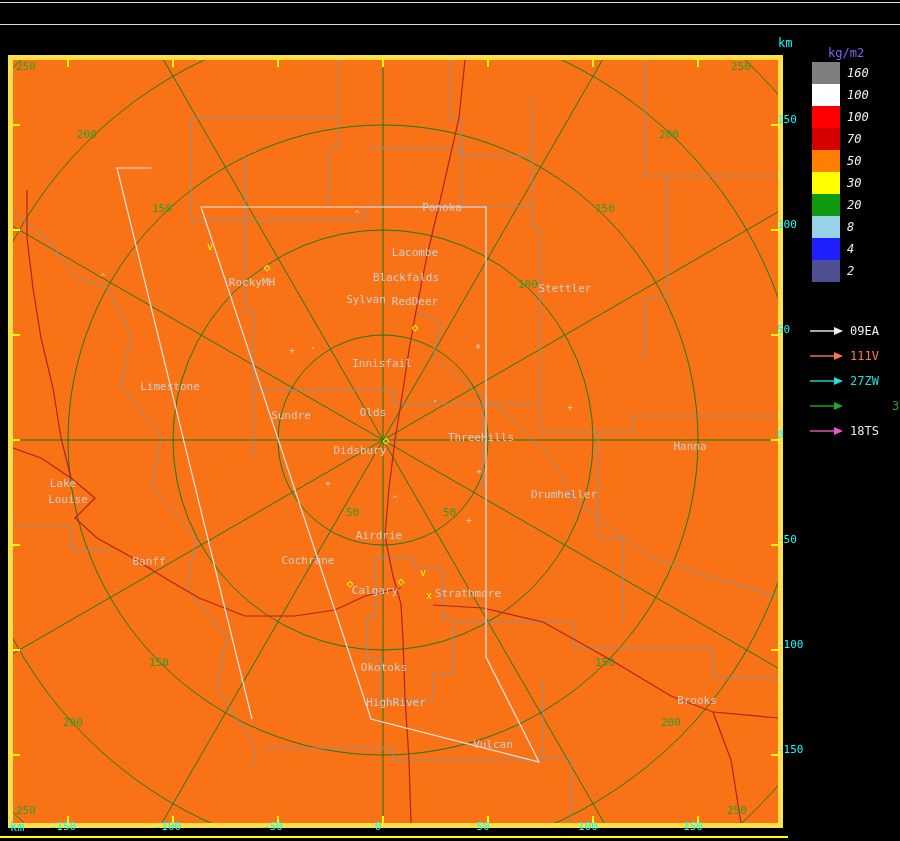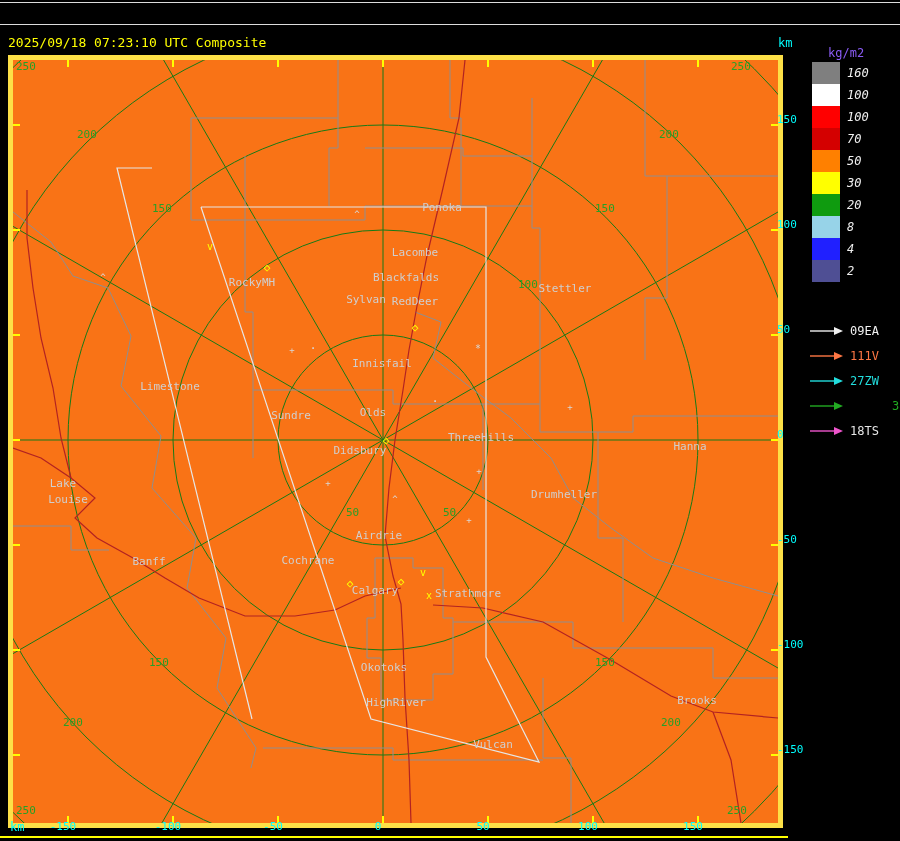--- a/index.html
+++ b/index.html
@@ -24,21 +24,20 @@
   .rlab{font-size:12px;margin-left:6px;}
   #bottom-rule{position:absolute;left:0;top:836px;width:788px;height:2px;background:#ffff00;}
 </style>
 </head>
 <body>
 
 <div id="screen">
   <div class="hline" style="top:2px"></div>
   <div class="hline" style="top:24px"></div>
 
-  <div id="timestamp">2025/09/18 07:23:10 UTC Composite</div>
   <div id="km-top">km</div>
 
   <div id="map-frame">
     <svg id="map-svg" width="765" height="763" viewBox="0 0 765 763">
         <circle cx="370" cy="380" r="105" fill="none" stroke="#177a17" stroke-width="1"></circle>
         <circle cx="370" cy="380" r="210" fill="none" stroke="#177a17" stroke-width="1"></circle>
         <circle cx="370" cy="380" r="315" fill="none" stroke="#177a17" stroke-width="1"></circle>
         <circle cx="370" cy="380" r="420" fill="none" stroke="#177a17" stroke-width="1"></circle>
         <circle cx="370" cy="380" r="525" fill="none" stroke="#177a17" stroke-width="1"></circle>
         <line x1="-190" y1="380" x2="930" y2="380" stroke="#177a17" stroke-width="1"></line>

